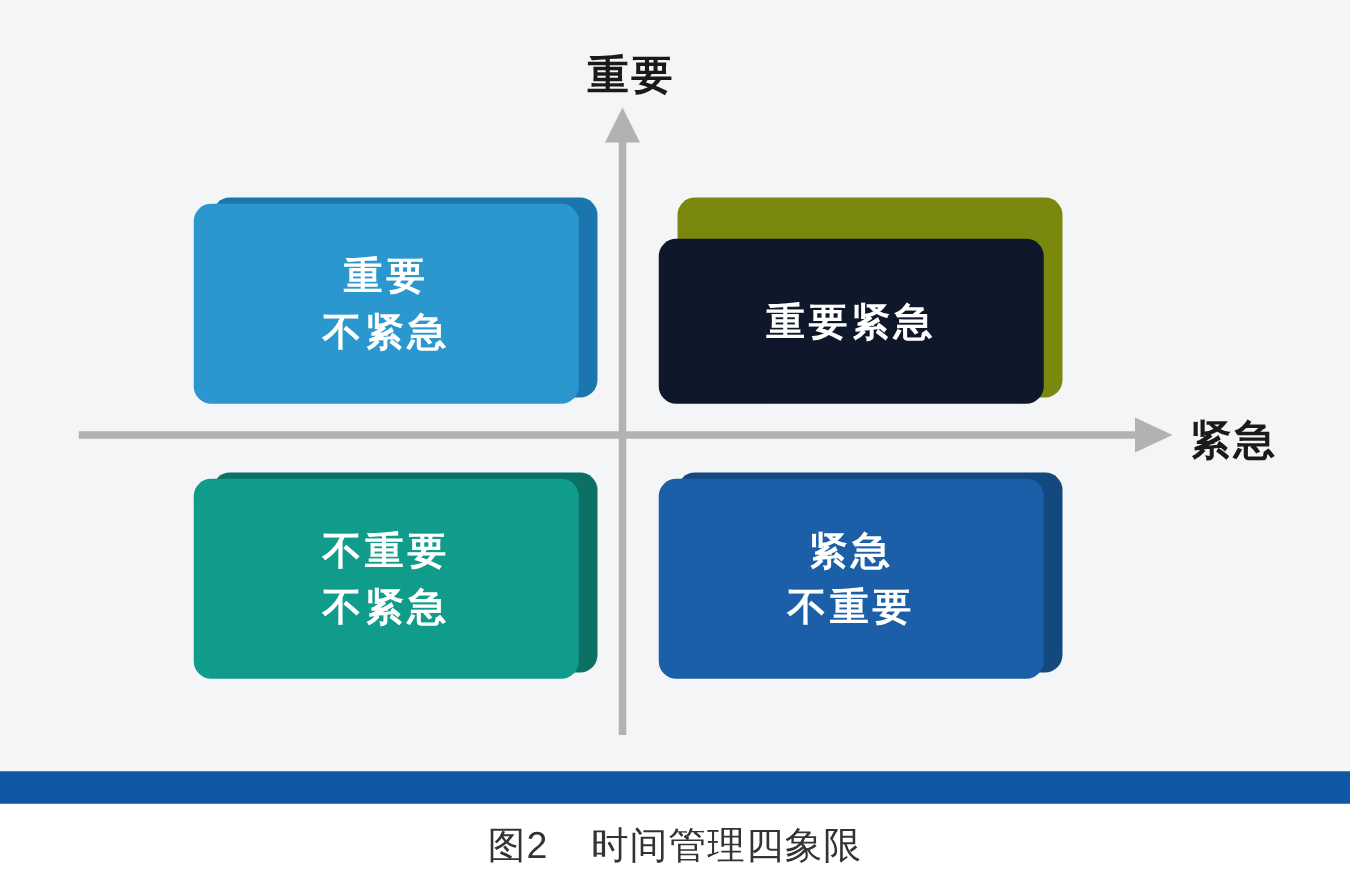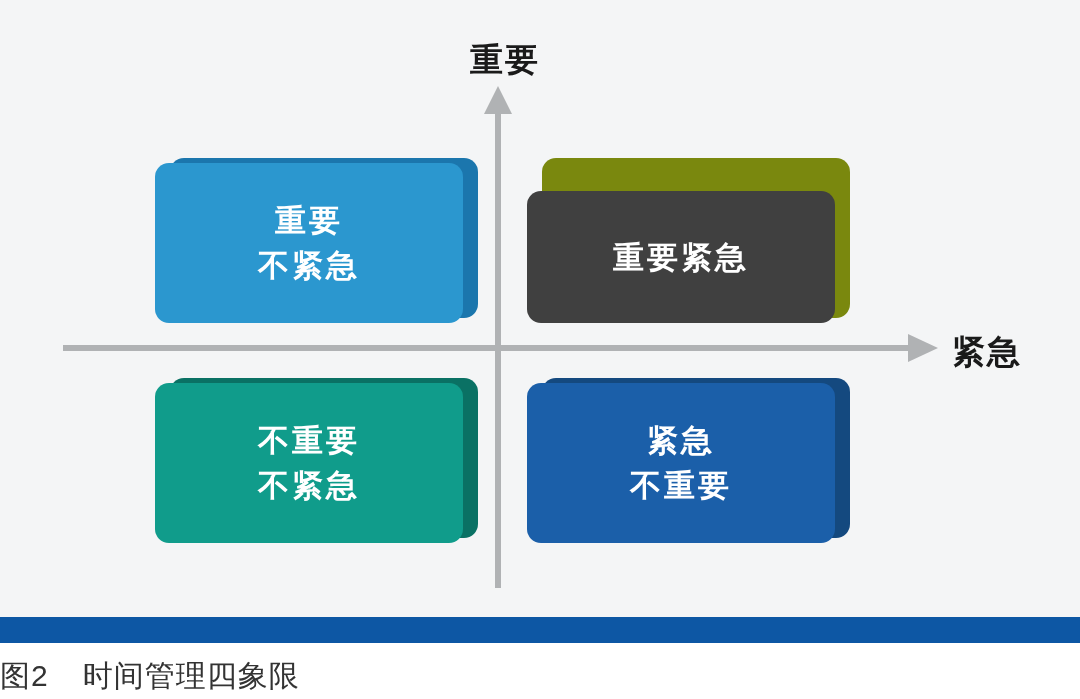--- a/index.html
+++ b/index.html
@@ -105,21 +105,21 @@
   .divider-bar {
     position: absolute;
     left: 0; top: 617px;
     width: 1080px; height: 26px;
   }
   
   .caption {
     position: absolute;
     left: 0; top: 656px;
     width: 1080px;
-    text-align: left;
+    text-align: center;
     color: #333333;
     font-size: 30px;
     font-weight: 400;
     letter-spacing: 1px;
   }
   .caption .fig-label { margin-right: 34px; }
 </style>
 </head>
 <body>
 
@@ -138,21 +138,21 @@
     <div class="slab tl">
       <div class="back" style="background-color: rgb(27, 118, 173);"></div>
       <div class="face" style="background-color: rgb(43, 151, 207);">
         <span>重要</span>
         <span>不紧急</span>
       </div>
     </div>
 
     <div class="slab tr">
       <div class="back" style="background-color: rgb(122, 136, 14);"></div>
-      <div class="face" style="background-color: #404040; margin-top: 28px;">
+      <div class="face" style="background-color: #0f172a; margin-top: 28px;">
         <span>重要紧急</span>
 
       </div>
     </div>
 
     <div class="slab bl">
       <div class="back" style="background-color: rgb(10, 113, 100);"></div>
       <div class="face" style="background-color: rgb(16, 156, 139);">
         <span>不重要</span>
         <span>不紧急</span>

